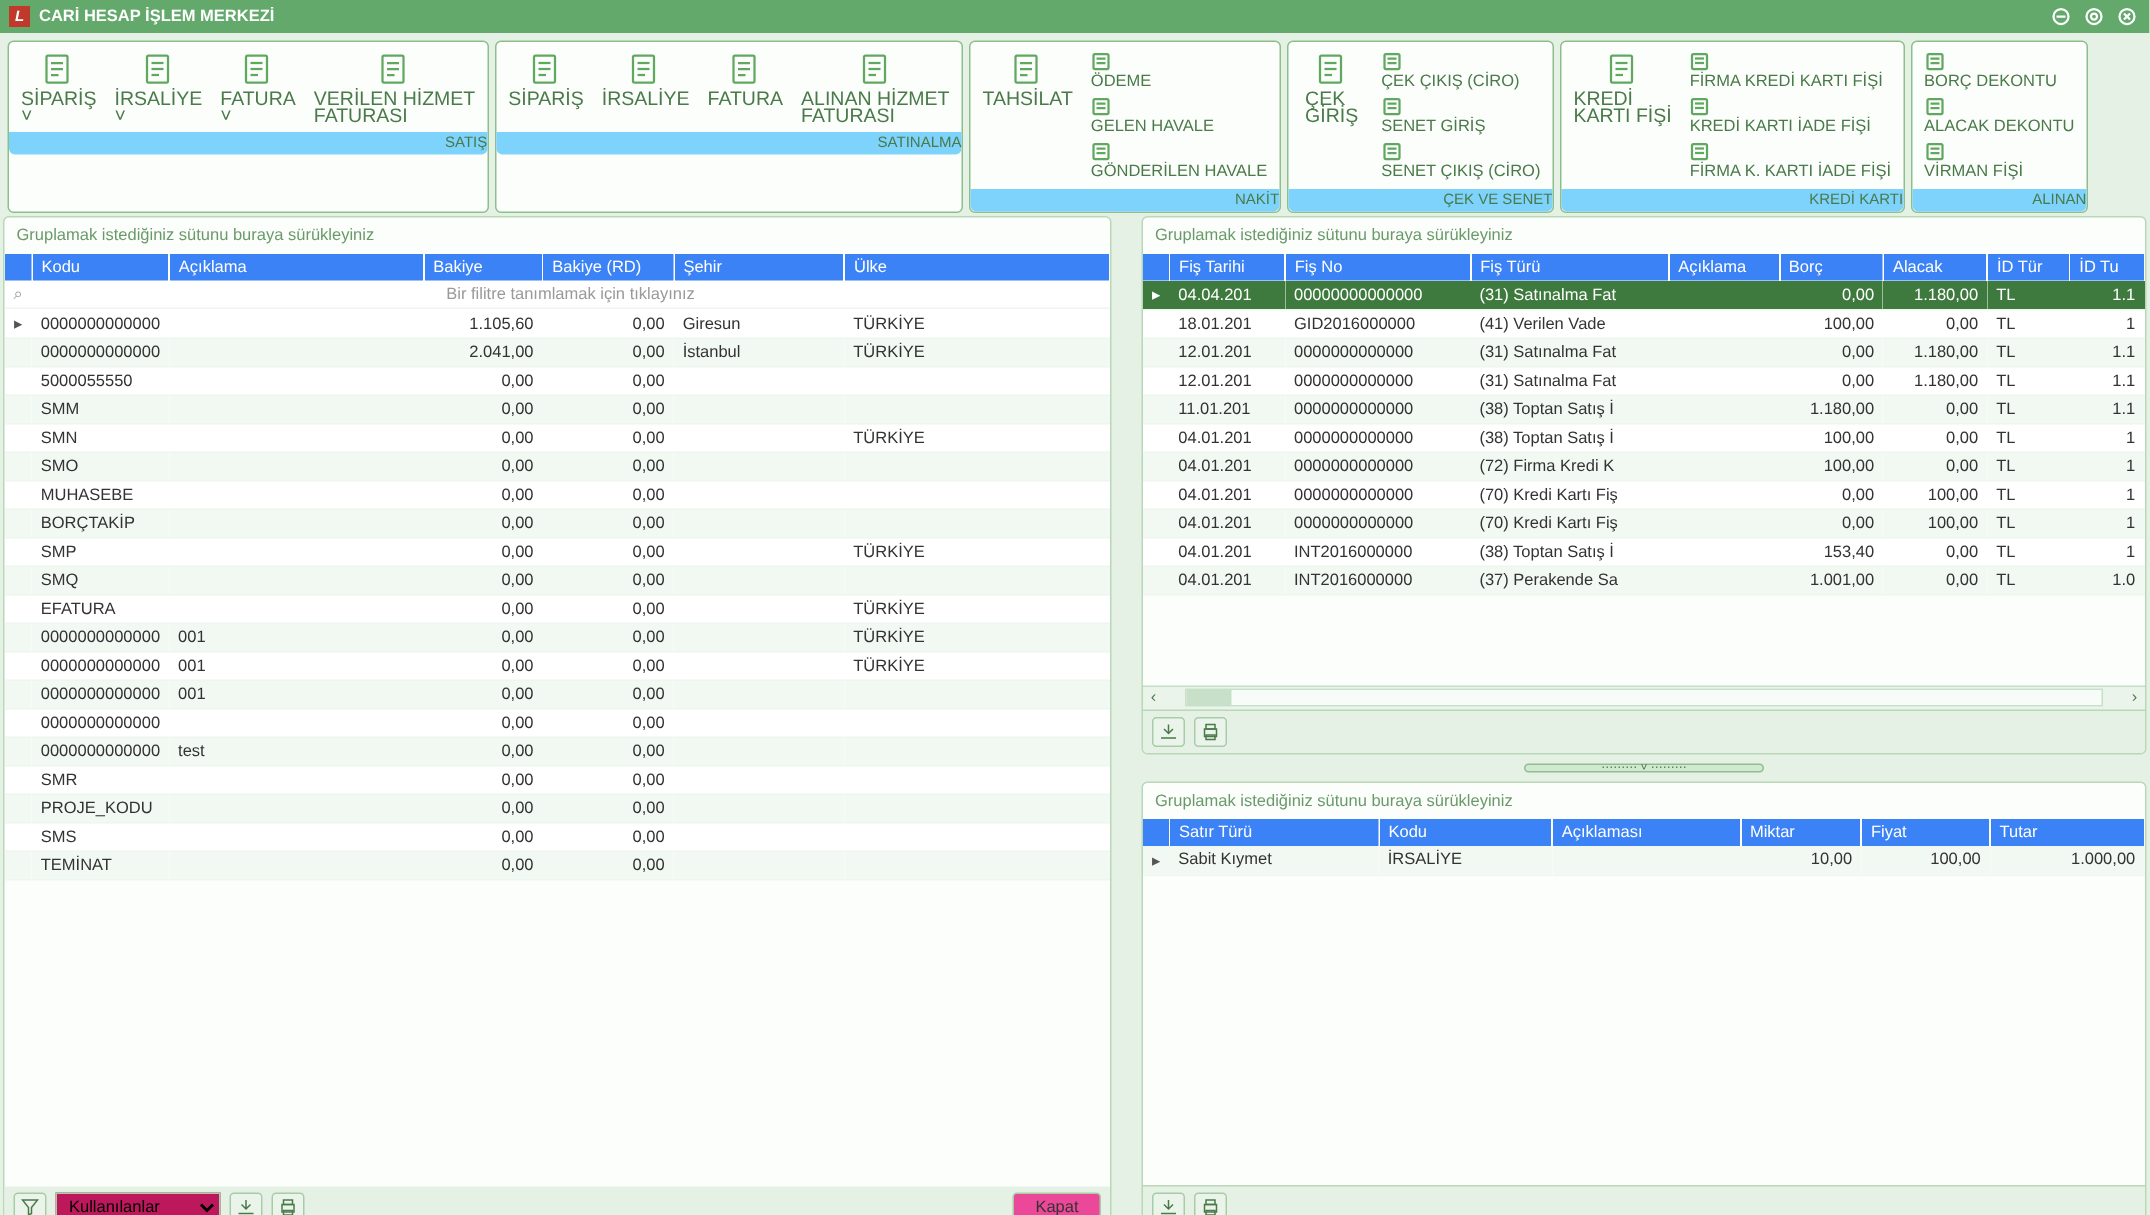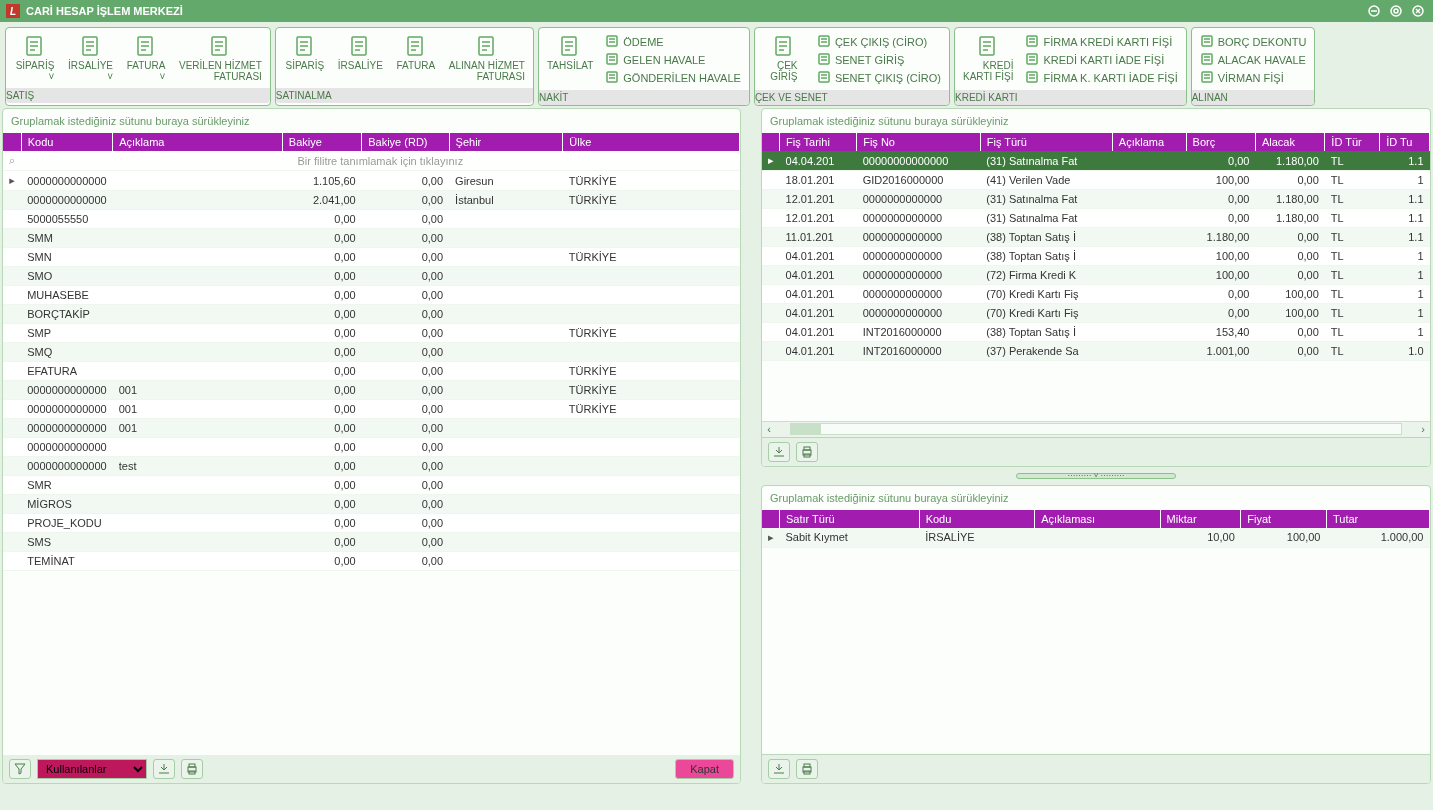--- a/index.html
+++ b/index.html
@@ -7,34 +7,34 @@
 .titlebar { background:#64a96c; height:22px; display:flex; align-items:center; padding:0 6px; color:#fff; font-weight:bold; }
 .titlebar .icon { width:14px; height:14px; background:#c0392b; margin-right:6px; display:flex; align-items:center; justify-content:center; color:#fff; font-style:italic; font-weight:bold; font-size:10px; }
 .titlebar .spacer { flex:1; }
 .titlebar .winbtn { width:18px; height:18px; margin-left:4px; cursor:pointer; display:flex; align-items:center; justify-content:center; }
 .titlebar .winbtn svg { stroke:#fff; fill:none; stroke-width:1.5; }
 .ribbon { display:flex; gap:4px; padding:5px 5px 0; background:#e4f1e4; }
 .rgroup { border:1px solid #8cbf8c; border-radius:4px; background:#fcfefc; display:flex; flex-direction:column; }
 .rgroup-body { display:flex; align-items:flex-start; padding:4px 2px; }
 .rbtn { display:flex; flex-direction:column; align-items:center; padding:2px 6px; cursor:pointer; min-width:54px; }
 .rbtn .ric { width:24px; height:24px; margin-bottom:2px; }
-.rbtn .lbl { text-align:right; color:#4a7a4a; font-size:10px; line-height:11px; white-space:pre-wrap; }
-.rbtn-s { display:flex; align-items:flex-end; padding:2px 6px; cursor:pointer; color:#4a7a4a; font-size:10px; white-space:nowrap; }
+.rbtn .lbl { text-align:left; color:#4a7a4a; font-size:13px; line-height:11px; white-space:pre-wrap; }
+.rbtn-s { display:flex; align-items:flex-start; padding:2px 6px; cursor:pointer; color:#4a7a4a; font-size:10px; white-space:nowrap;flex-direction:column; }
 .rbtn-s .ric-s { width:14px; height:14px; margin-right:4px; }
-.rgroup-title { text-align:left; color:#4a7a4a; font-size:10px; padding:2px 0; background:#e5e5e5; border-radius:0 0 4px 4px; }
+.rgroup-title { text-align:right; color:#4a7a4a; font-size:10px; padding:2px 0; background:#7dd3fc; border-radius:0 0 4px 4px; }
 .vcol { display:flex; flex-direction:column; }
 .main { display:flex; gap:20px; padding:2px; height:calc(100vh - 130px); }
 .panel { background:#fcfefc; border:1px solid #b8d8b8; border-radius:4px; display:flex; flex-direction:column; overflow:hidden; }
 .panel-left { flex:1.1; }
 .panel-right { flex:1; display:flex; flex-direction:column; gap:4px; background:transparent; border:none; }
 .subpanel { background:#fcfefc; border:1px solid #b8d8b8; border-radius:4px; display:flex; flex-direction:column; overflow:hidden; }
 .gh { padding:6px 8px; color:#6a9a6a; font-size:11px; }
 .grid { flex:1; overflow:auto; }
 .grid table { width:100%; border-collapse:collapse; }
-.grid th { background:#a21caf; color:#fff; text-align:left; padding:3px 6px; font-weight:normal; border-right:1px solid #fff; position:sticky; top:0; font-size:11px; white-space:nowrap; }
+.grid th { background:#3b82f6; color:#fff; text-align:left; padding:3px 6px; font-weight:normal; border-right:1px solid #fff; position:sticky; top:0; font-size:11px; white-space:nowrap; }
 .grid td { padding:3px 6px; border-bottom:1px solid #eef6ee; font-size:11px; white-space:nowrap; overflow:hidden; text-overflow:ellipsis; }
 .grid tr:nth-child(odd) td { background:#f2f9f2; }
 .grid tr:nth-child(even) td { background:#fff; }
 .grid tr.sel td { background:#3e7a3e !important; color:#fff; }
 .grid td.num { text-align:right; }
 .filter-row td { background:#fff !important; text-align:center; color:#999; }
 .rowmark { width:12px; text-align:center; color:#555; }
 .toolstrip { display:flex; gap:6px; padding:4px 6px; background:#e4f1e4; border-top:1px solid #b8d8b8; }
 .tbtn { width:22px; height:20px; border:1px solid #a8cca8; border-radius:3px; background:#eaf4ea; display:flex; align-items:center; justify-content:center; cursor:pointer; }
 .tbtn svg { stroke:#4a7a4a; fill:none; }
@@ -299,21 +299,21 @@
                 <line x1="4" y1="8" x2="10" y2="8"></line>
               </svg></div>
             <span>BORÇ DEKONTU</span>
           </div>
           <div class="rbtn-s">
             <div class="ric-s"><svg viewBox="0 0 14 14">
                 <rect x="2" y="2" width="10" height="10" rx="1"></rect>
                 <line x1="4" y1="5" x2="10" y2="5"></line>
                 <line x1="4" y1="8" x2="10" y2="8"></line>
               </svg></div>
-            <span>ALACAK HAVALE</span>
+            <span>ALACAK DEKONTU</span>
           </div>
           <div class="rbtn-s">
             <div class="ric-s"><svg viewBox="0 0 14 14">
                 <rect x="2" y="2" width="10" height="10" rx="1"></rect>
                 <line x1="4" y1="5" x2="10" y2="5"></line>
                 <line x1="4" y1="8" x2="10" y2="8"></line>
               </svg></div>
             <span>VİRMAN FİŞİ</span>
           </div>
         </div>
@@ -484,29 +484,20 @@
               <td>0000000000000</td>
               <td>test</td>
               <td class="num">0,00</td>
               <td class="num">0,00</td>
               <td></td>
               <td></td>
             </tr>
             <tr>
               <td class="rowmark"></td>
               <td>SMR</td>
-              <td></td>
-              <td class="num">0,00</td>
-              <td class="num">0,00</td>
-              <td></td>
-              <td></td>
-            </tr>
-            <tr>
-              <td class="rowmark"></td>
-              <td>MİGROS</td>
               <td></td>
               <td class="num">0,00</td>
               <td class="num">0,00</td>
               <td></td>
               <td></td>
             </tr>
             <tr>
               <td class="rowmark"></td>
               <td>PROJE_KODU</td>
               <td></td>

